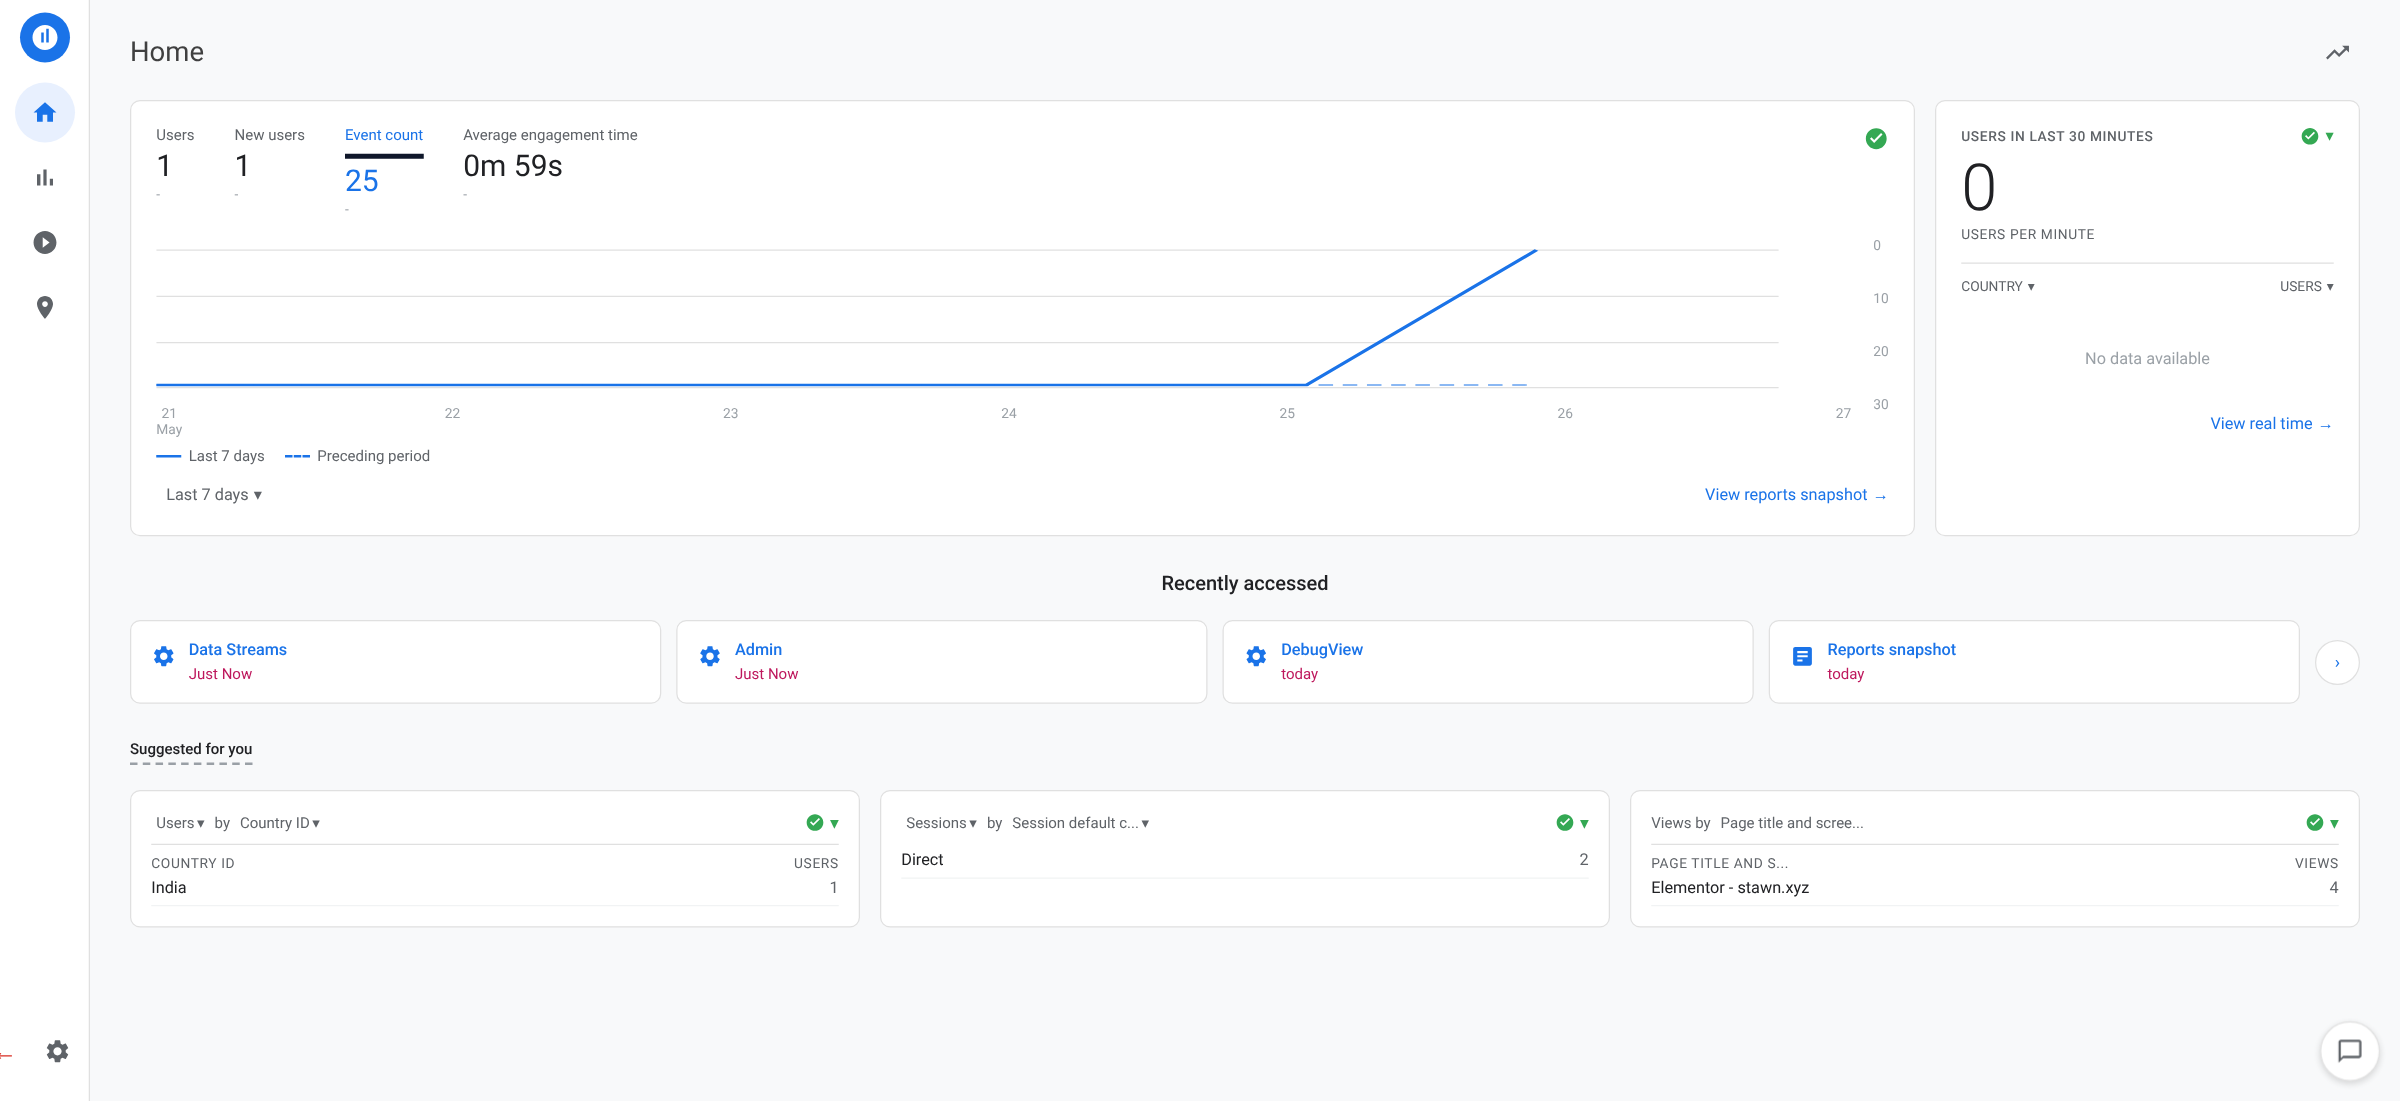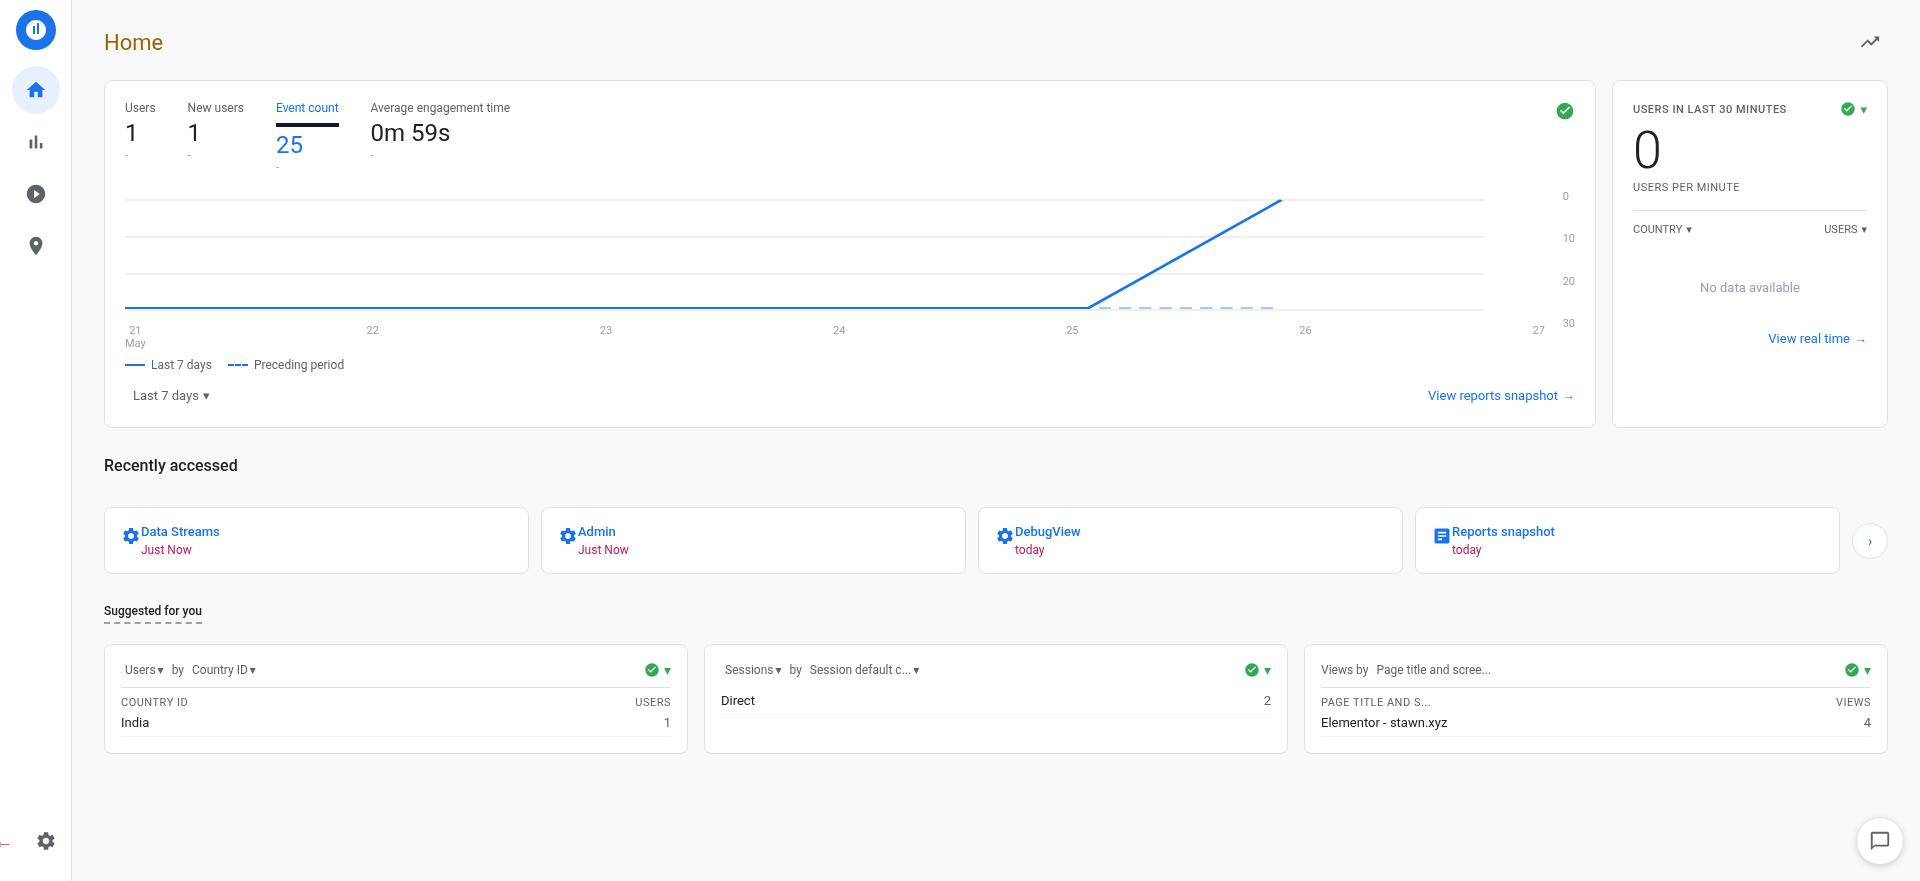--- a/index.html
+++ b/index.html
@@ -64,21 +64,21 @@
 
     .page-header {
       display: flex;
       align-items: center;
       justify-content: space-between;
       margin-bottom: 20px;
     }
     .page-title {
       font-size: 22px;
       font-weight: 400;
-      color: #a16207;
+      color: #404040;
     }
     .header-icon {
       width: 36px;
       height: 36px;
       display: flex;
       align-items: center;
       justify-content: center;
       border-radius: 50%;
       cursor: pointer;
       color: #5f6368;
@@ -193,21 +193,21 @@
       align-items: center;
       gap: 4px;
       color: #1a73e8;
       font-size: 13px;
       cursor: pointer;
       text-decoration: none;
     }
 
     
     .realtime-card {
-      width: 276px;
+      width: 340px;
       background: #fff;
       border: 1px solid #e0e0e0;
       border-radius: 8px;
       padding: 20px;
       flex-shrink: 0;
     }
     .realtime-header {
       display: flex;
       justify-content: space-between;
       align-items: center;
@@ -269,40 +269,42 @@
       display: flex;
       justify-content: flex-end;
       margin-top: 16px;
     }
 
     
     .section-title {
       font-size: 16px;
       font-weight: 500;
       color: #202124;
-      margin-bottom: 32px;
+      margin-bottom: 20px;
+      text-align: center;
     }
     .recently-row {
       display: flex;
       gap: 12px;
       margin-bottom: 28px;
       align-items: center;
     }
     .recent-card {
       flex: 1;
       background: #fff;
       border: 1px solid #e0e0e0;
       border-radius: 8px;
       padding: 16px;
       cursor: pointer;
       min-width: 0;
     }
     .recent-card-inner {
       display: flex;
       align-items: flex-start;
+      gap: 10px;
     }
     .recent-icon {
       color: #1a73e8;
       font-size: 18px;
       flex-shrink: 0;
       margin-top: 2px;
     }
     .recent-name {
       font-size: 13px;
       color: #1a73e8;

